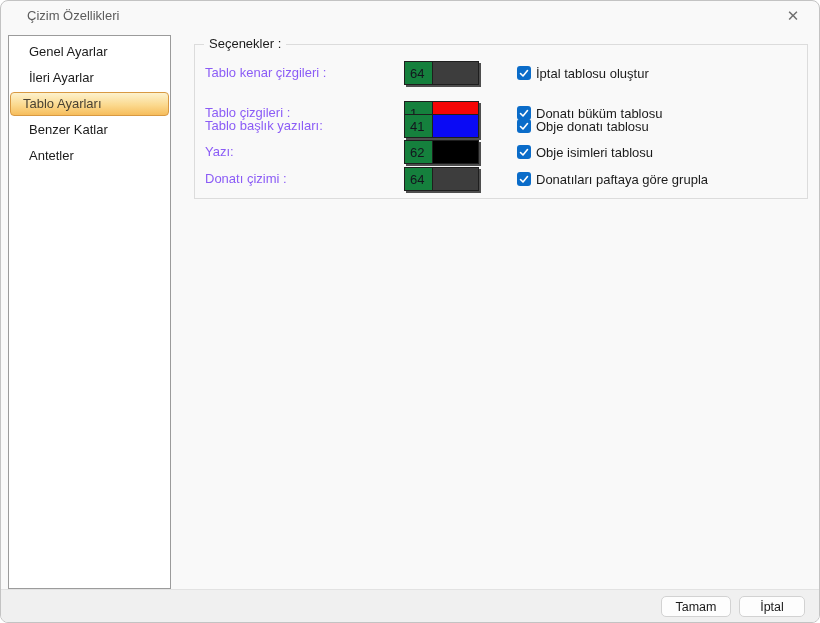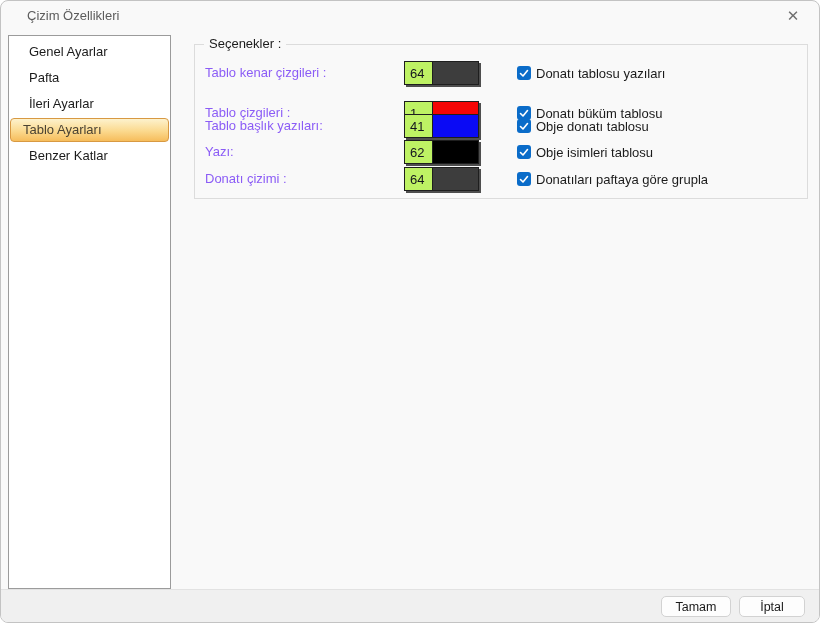--- a/index.html
+++ b/index.html
@@ -49,21 +49,21 @@
     position:absolute; left:10px; line-height:24px;
     font-size:13px; color:#8b5cf6; white-space:nowrap;text-align:center;
   }
   .pen-ctrl {
     position:absolute; left:209px; top:0; width:75px; height:24px;
     display:flex; border:1px solid #1e1e1e; background:#ffffff;
     box-shadow:2px 2px 0 0 #4e4e4e;
   }
   .pen-num {
     width:28px; height:100%; border:none; border-right:1px solid #1e1e1e;
-    background:#bef264; font-family:"Liberation Sans", sans-serif;
+    background:#15803d; font-family:"Liberation Sans", sans-serif;
     font-size:13px; color:#14141e; padding-left:5px; outline:none;
   }
   .pen-swatch { flex:1; }
   .check-row {
     position:absolute; left:322px; top:0; height:24px;
     display:flex; align-items:center; cursor:default;
   }
   .cb-box {
     width:14px; height:14px; border-radius:3px; background:#0a6cc9;
     display:flex; align-items:center; justify-content:center; flex:none;
@@ -90,42 +90,42 @@
 
   <div class="titlebar">
     <div class="title-text">Çizim Özellikleri</div>
     <div class="close-btn">
       <span>✕</span>
     </div>
   </div>
 
   <div class="sidebar">
     <div class="side-item">Genel Ayarlar</div>
-    <div class="side-item">Pafta</div>
     <div class="side-item">İleri Ayarlar</div>
     <div class="side-item selected">Tablo Ayarları</div>
     <div class="side-item">Benzer Katlar</div>
+    <div class="side-item">Antetler</div>
   </div>
 
   <div class="groupbox">
     <div class="group-legend">Seçenekler :</div>
 
     <div class="setting-row" style="top:16px;">
       <span class="setting-label">Tablo kenar çizgileri :</span>
       <div class="pen-ctrl">
         <input class="pen-num" value="64" style="">
         <div class="pen-swatch" style="background: rgb(61, 61, 61);"></div>
       </div>
       <div class="check-row">
         <div class="cb-box">
           <svg width="10" height="10" viewBox="0 0 10 10">
               <polyline points="1.5,5.5 4,8 8.5,2.5" fill="none" stroke="#ffffff" stroke-width="1.6" stroke-linecap="round" stroke-linejoin="round"></polyline>
             </svg>
         </div>
-        <span class="cb-label">Donatı tablosu yazıları</span>
+        <span class="cb-label">İptal tablosu oluştur</span>
       </div>
     </div>
 
     <div class="setting-row" style="top:42px;margin-top:14px;">
       <span class="setting-label">Tablo çizgileri :</span>
       <div class="pen-ctrl">
         <input class="pen-num" value="1" style="">
         <div class="pen-swatch" style="background: rgb(245, 5, 5);"></div>
       </div>
       <div class="check-row">

